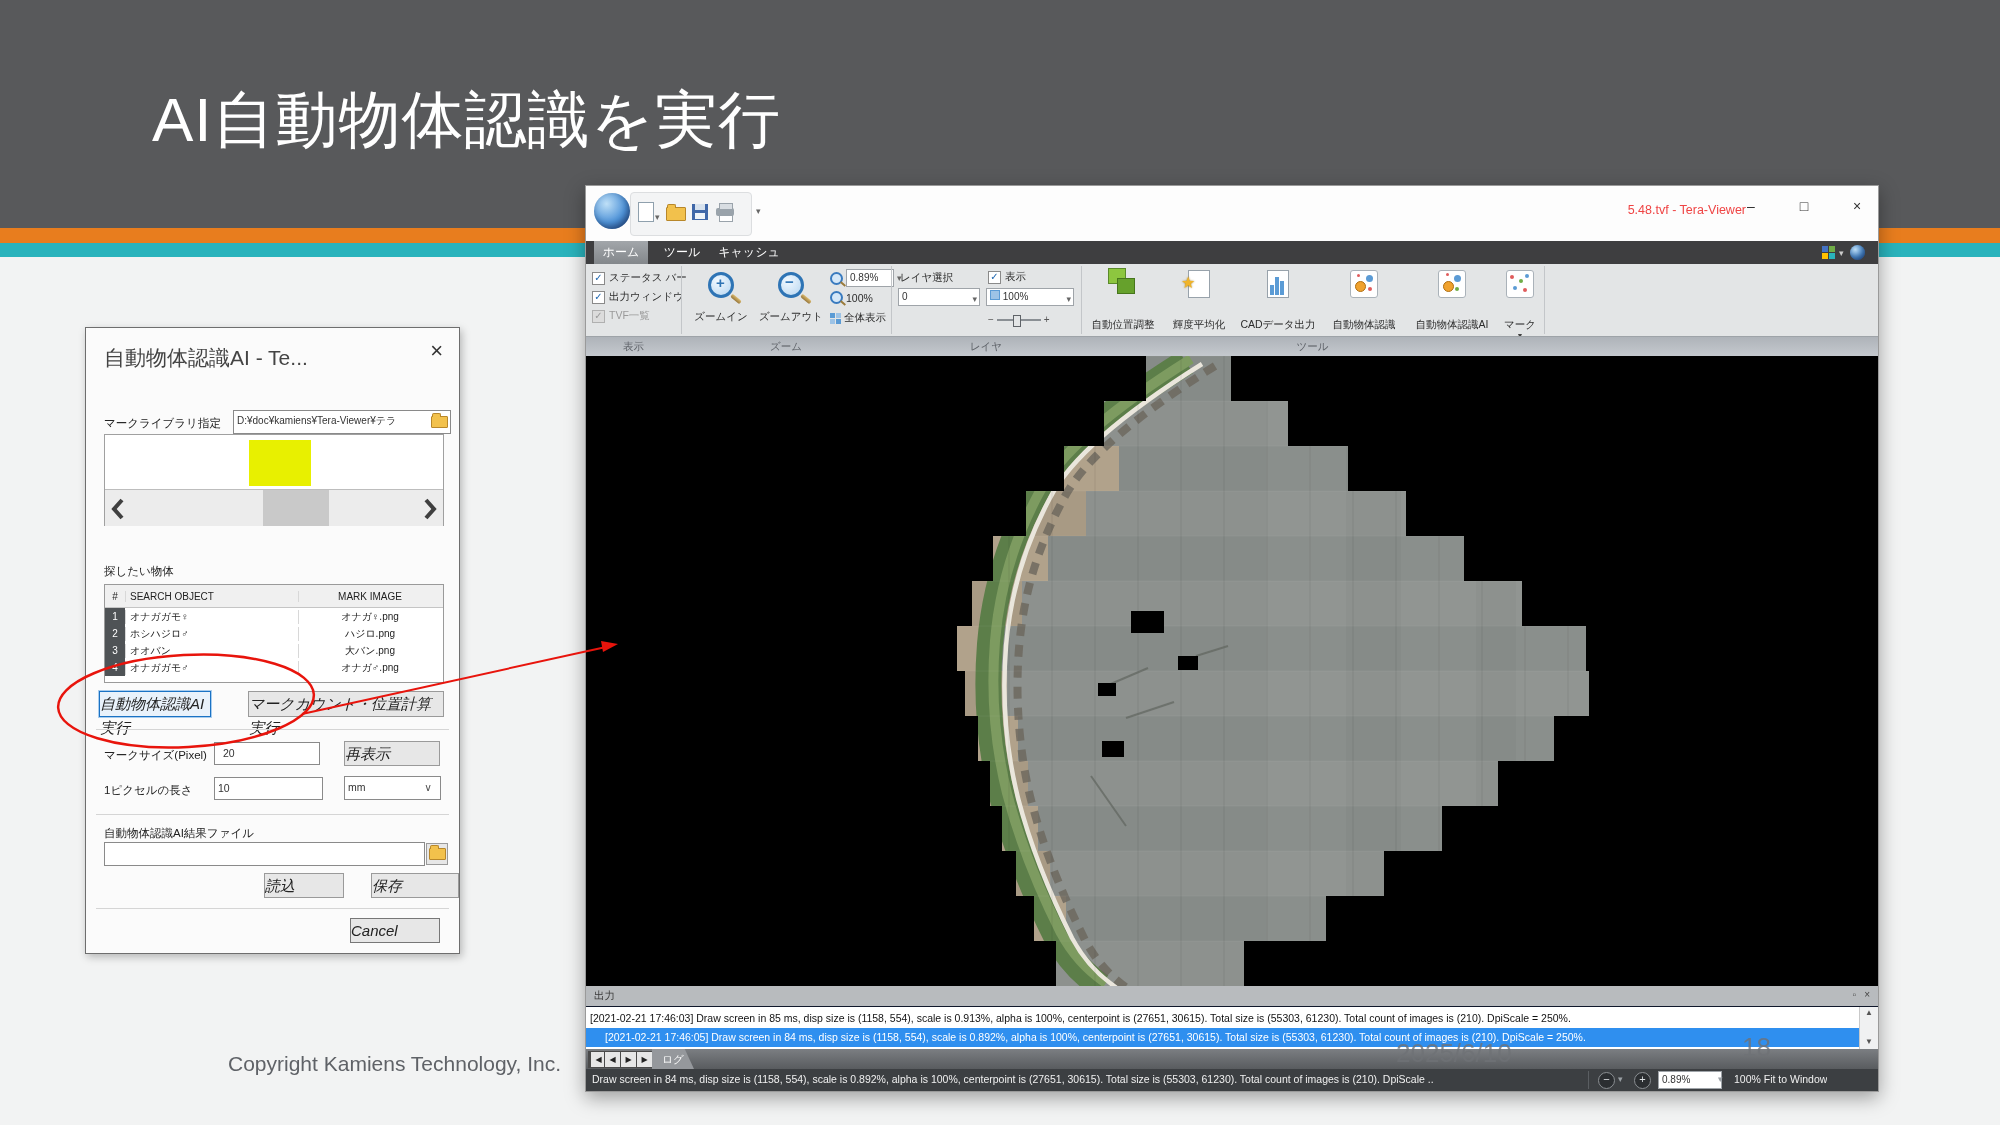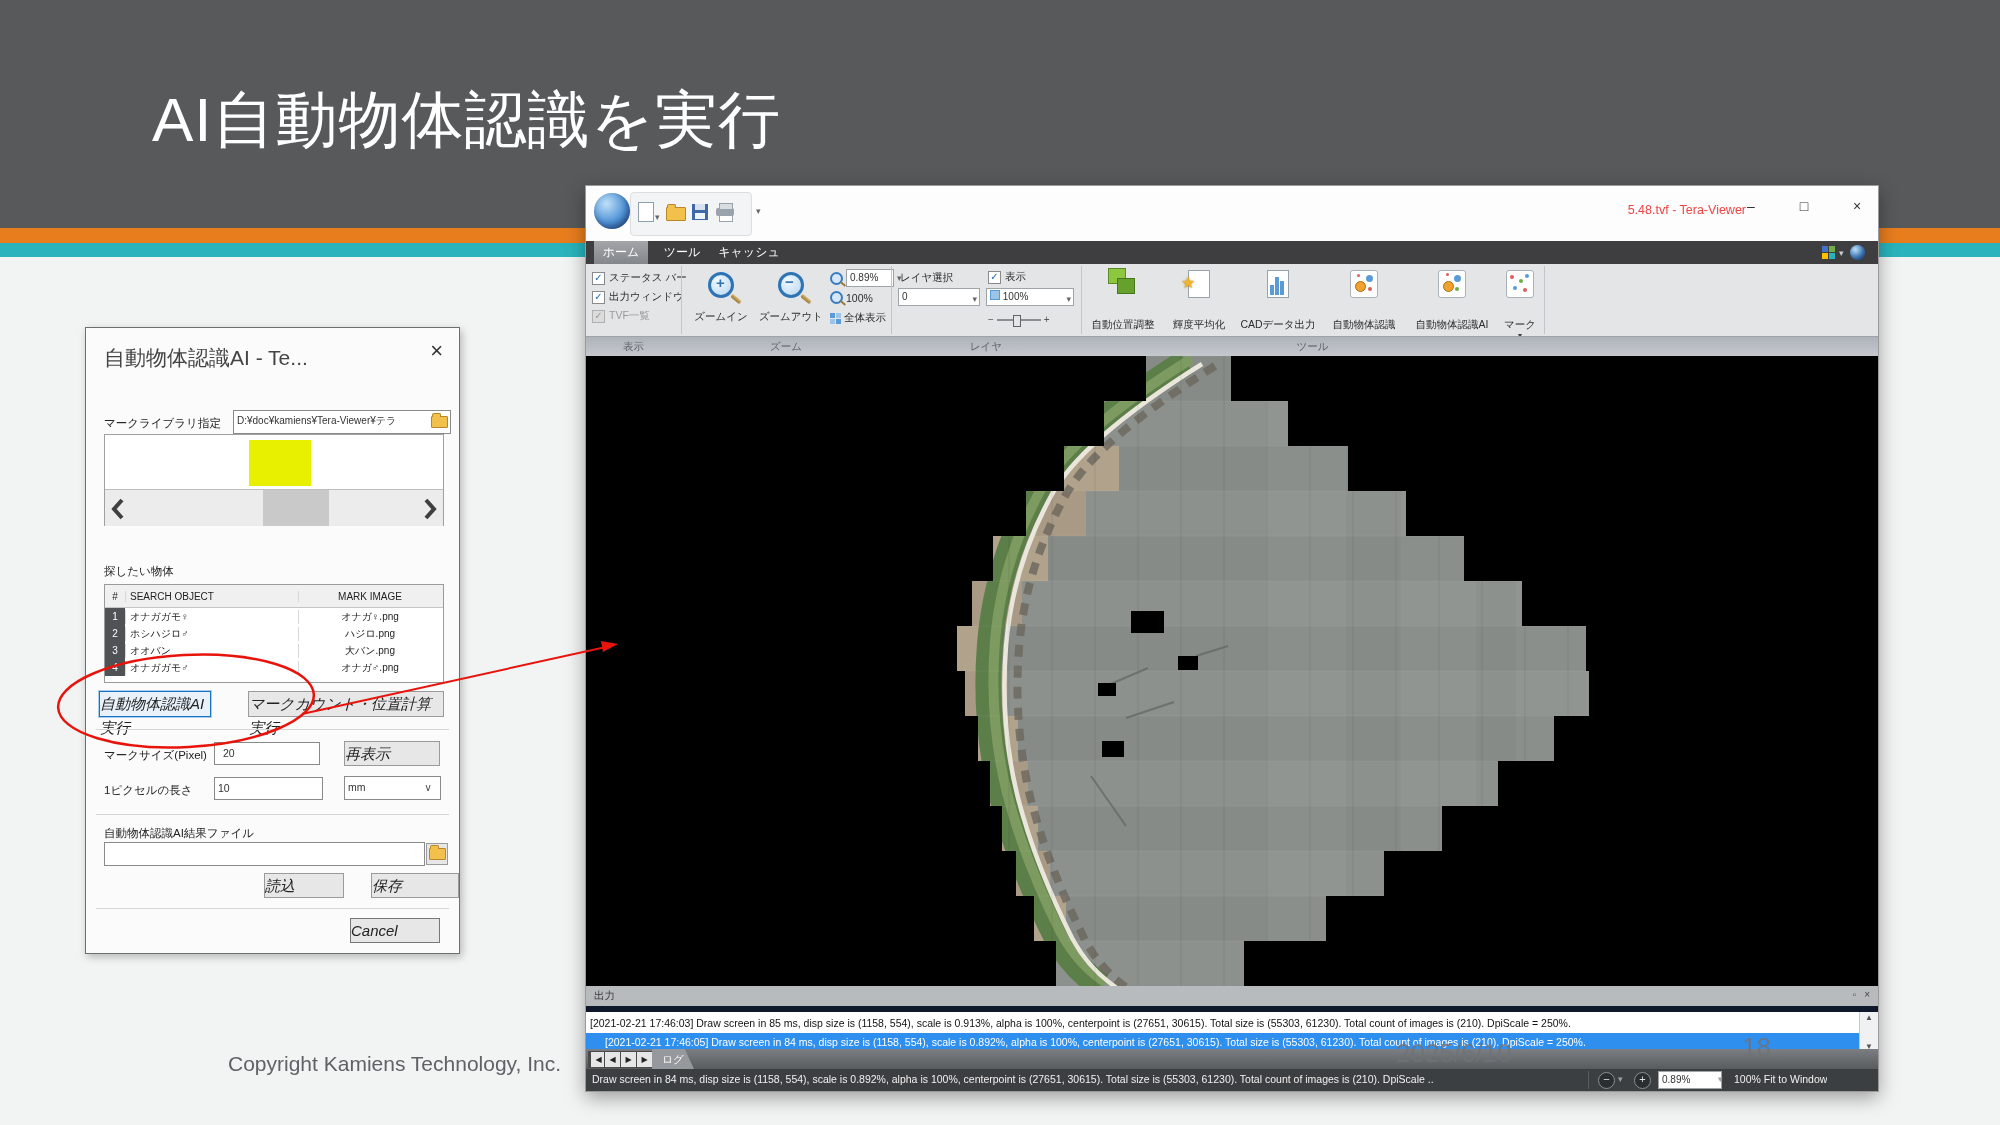--- a/index.html
+++ b/index.html
@@ -83,21 +83,21 @@
   .star::before{content:"★";position:absolute;left:-8px;top:2px;color:#f0b429;font-size:16px;text-shadow:0 0 2px #9c6e00;}
   .bars div{position:absolute;bottom:2px;background:#5b9bd5;width:4px;}
   .dots{width:26px;height:26px;background:#fff;border:1px solid #aab2b9;border-radius:3px;position:relative;}
   .dot{position:absolute;border-radius:50%;}
   .toolbtn{top:4px;height:64px;text-align:center;}
   .tool-label{top:50px;width:100%;text-align:center;font-size:10.5px;white-space:nowrap;}
 
   .canvas{left:0;top:170px;width:1292px;height:630px;background:#000;}
 
   .out-head{left:0;top:800px;width:1292px;height:20px;background:#b8bbbe;font-size:10.5px;color:#3a3a3a;}
-  .log-area{left:0;top:820px;width:1292px;height:43px;background:#fff;border-top:6px solid #0f172a;font-size:10.5px;}
+  .log-area{left:0;top:820px;width:1292px;height:43px;background:#fff;border-top:1px solid #0f172a;font-size:10.5px;}
   .logline{left:0;width:1273px;height:19px;line-height:19px;padding-left:4px;color:#111;white-space:nowrap;overflow:hidden;}
   .logline.sel{background:#2f8fef;color:#fff;}
   .vscroll{right:0;top:0;width:18px;height:43px;background:#f0f1f2;border-left:1px solid #c9c9c9;font-size:8px;color:#555;text-align:center;}
 
   .tabstrip{left:0;top:863px;width:1292px;height:20px;background:linear-gradient(#7b7e82,#595c5f);}
   .navbtn{top:2px;width:15px;height:15px;background:#e6e6e6;border:1px solid #4a4a4a;font-size:8px;line-height:15px;text-align:center;color:#222;}
   .logtab{left:66px;top:0;width:42px;height:20px;background:#95989c;color:#fff;font-size:10.5px;line-height:20px;text-align:center;
           clip-path:polygon(0 0,78% 0,100% 100%,0 100%);}
 
   .statusbar{left:0;top:883px;width:1292px;height:22px;background:#3c3f42;color:#f0f0f0;font-size:10.5px;}

